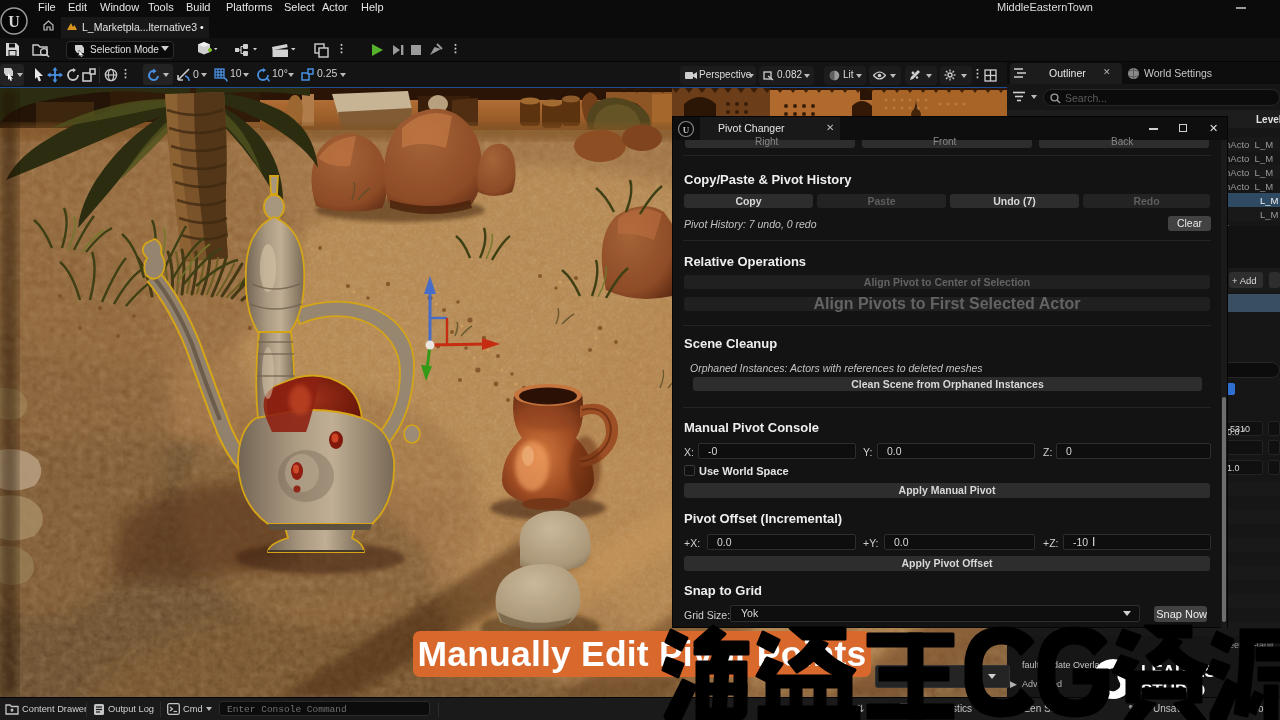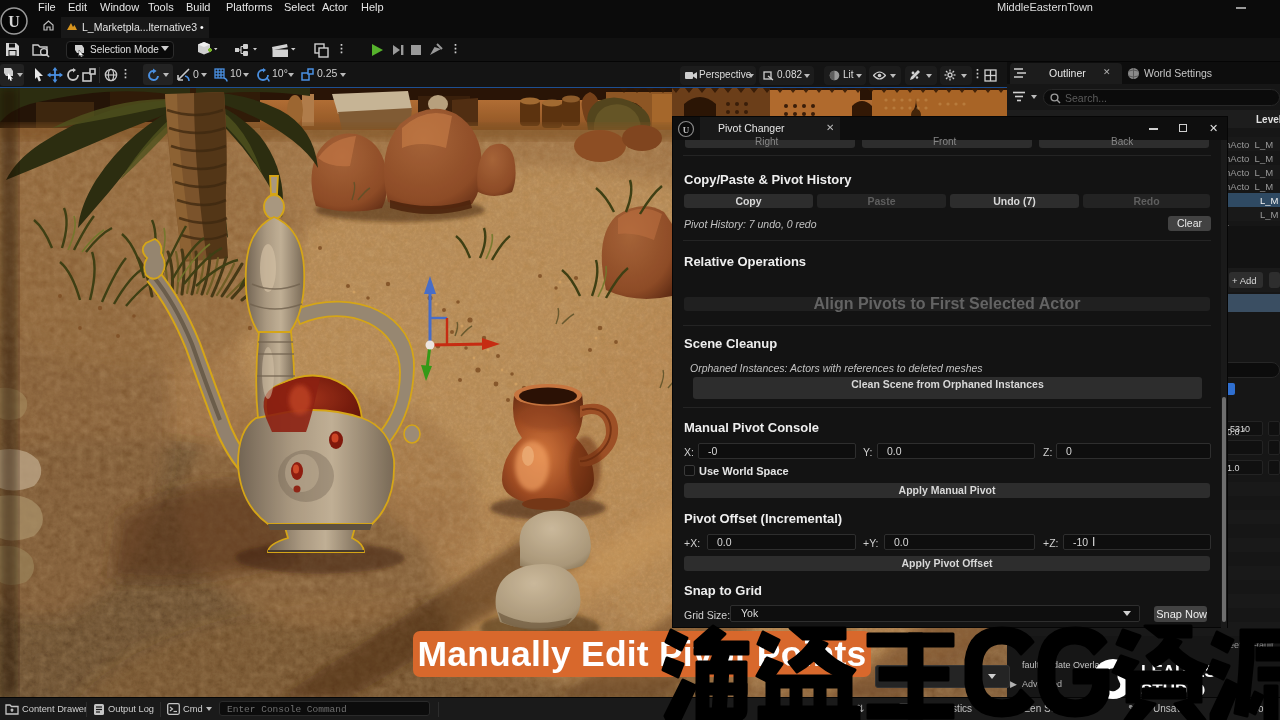--- a/index.html
+++ b/index.html
@@ -758,26 +758,27 @@
     <span class="abs txt" style="left:11px;top:55px;font-size:13px;font-weight:bold;color:#eeeeee;">Copy/Paste &amp; Pivot History</span>
     <div class="abs" style="left:11px;top:77px;width:129px;height:14px;background:#2d2d2d;border-radius:3px;text-align:center;line-height:14px;font-size:10.5px;font-weight:bold;color:#d8d8d8;">Copy</div>
     <div class="abs" style="left:144px;top:77px;width:129px;height:14px;background:#232323;border-radius:3px;text-align:center;line-height:14px;font-size:10.5px;font-weight:bold;color:#5e5e5e;">Paste</div>
     <div class="abs" style="left:277px;top:77px;width:129px;height:14px;background:#2d2d2d;border-radius:3px;text-align:center;line-height:14px;font-size:10.5px;font-weight:bold;color:#d8d8d8;">Undo (7)</div>
     <div class="abs" style="left:410px;top:77px;width:127px;height:14px;background:#232323;border-radius:3px;text-align:center;line-height:14px;font-size:10.5px;font-weight:bold;color:#5e5e5e;">Redo</div>
     <span class="abs txt" style="left:11px;top:101px;font-size:10.5px;font-style:italic;color:#c2c2c2;">Pivot History: 7 undo, 0 redo</span>
     <div class="abs" style="left:495px;top:99px;width:43px;height:15px;background:#424242;border-radius:3px;text-align:center;line-height:15px;font-size:10.5px;color:#e8e8e8;">Clear</div>
     <div class="abs" style="left:10px;top:123px;width:528px;height:1px;background:#242424;"></div>
 
     <span class="abs txt" style="left:11px;top:137px;font-size:13px;font-weight:bold;color:#eeeeee;">Relative Operations</span>
+    <div class="abs" style="left:11px;top:158px;width:526px;height:14px;background:#202020;border-radius:3px;text-align:center;line-height:14px;font-size:10.5px;font-weight:bold;color:#636363;">Align Pivot to Center of Selection</div>
     <div class="abs" style="left:11px;top:180px;width:526px;height:14px;background:#202020;border-radius:3px;text-align:center;line-height:14px;font-size:16px;font-weight:bold;color:#636363;">Align Pivots to First Selected Actor</div>
     <div class="abs" style="left:10px;top:208px;width:528px;height:1px;background:#242424;"></div>
 
     <span class="abs txt" style="left:11px;top:219px;font-size:13px;font-weight:bold;color:#eeeeee;">Scene Cleanup</span>
     <span class="abs txt" style="left:17px;top:245px;font-size:10.5px;font-style:italic;color:#c2c2c2;">Orphaned Instances: Actors with references to deleted meshes</span>
-    <div class="abs" style="left:20px;top:260px;width:509px;height:22px;background:#2d2d2d;border-radius:3px;text-align:center;line-height:14px;font-size:10.5px;font-weight:bold;color:#d8d8d8;">Clean Scene from Orphaned Instances</div>
+    <div class="abs" style="left:20px;top:260px;width:509px;height:14px;background:#2d2d2d;border-radius:3px;text-align:center;line-height:14px;font-size:10.5px;font-weight:bold;color:#d8d8d8;">Clean Scene from Orphaned Instances</div>
     <div class="abs" style="left:10px;top:290px;width:528px;height:1px;background:#242424;"></div>
 
     <span class="abs txt" style="left:11px;top:303px;font-size:13px;font-weight:bold;color:#eeeeee;">Manual Pivot Console</span>
     <span class="abs txt" style="left:11px;top:329px;font-size:10.5px;color:#d0d0d0;">X:</span>
     <div class="abs" style="left:25px;top:326px;width:158px;height:16px;background:#0e0e0e;border:1px solid #2e2e2e;border-radius:2px;line-height:14px;font-size:10.5px;color:#d8d8d8;padding-left:9px;">-0</div>
     <span class="abs txt" style="left:190px;top:329px;font-size:10.5px;color:#d0d0d0;">Y:</span>
     <div class="abs" style="left:204px;top:326px;width:158px;height:16px;background:#0e0e0e;border:1px solid #2e2e2e;border-radius:2px;line-height:14px;font-size:10.5px;color:#d8d8d8;padding-left:9px;">0.0</div>
     <span class="abs txt" style="left:370px;top:329px;font-size:10.5px;color:#d0d0d0;">Z:</span>
     <div class="abs" style="left:383px;top:326px;width:155px;height:16px;background:#0e0e0e;border:1px solid #2e2e2e;border-radius:2px;line-height:14px;font-size:10.5px;color:#d8d8d8;padding-left:9px;">0</div>
     <span class="abs" style="left:11px;top:348px;width:11px;height:11px;background:#101010;border:1px solid #3a3a3a;border-radius:2px;"></span>

